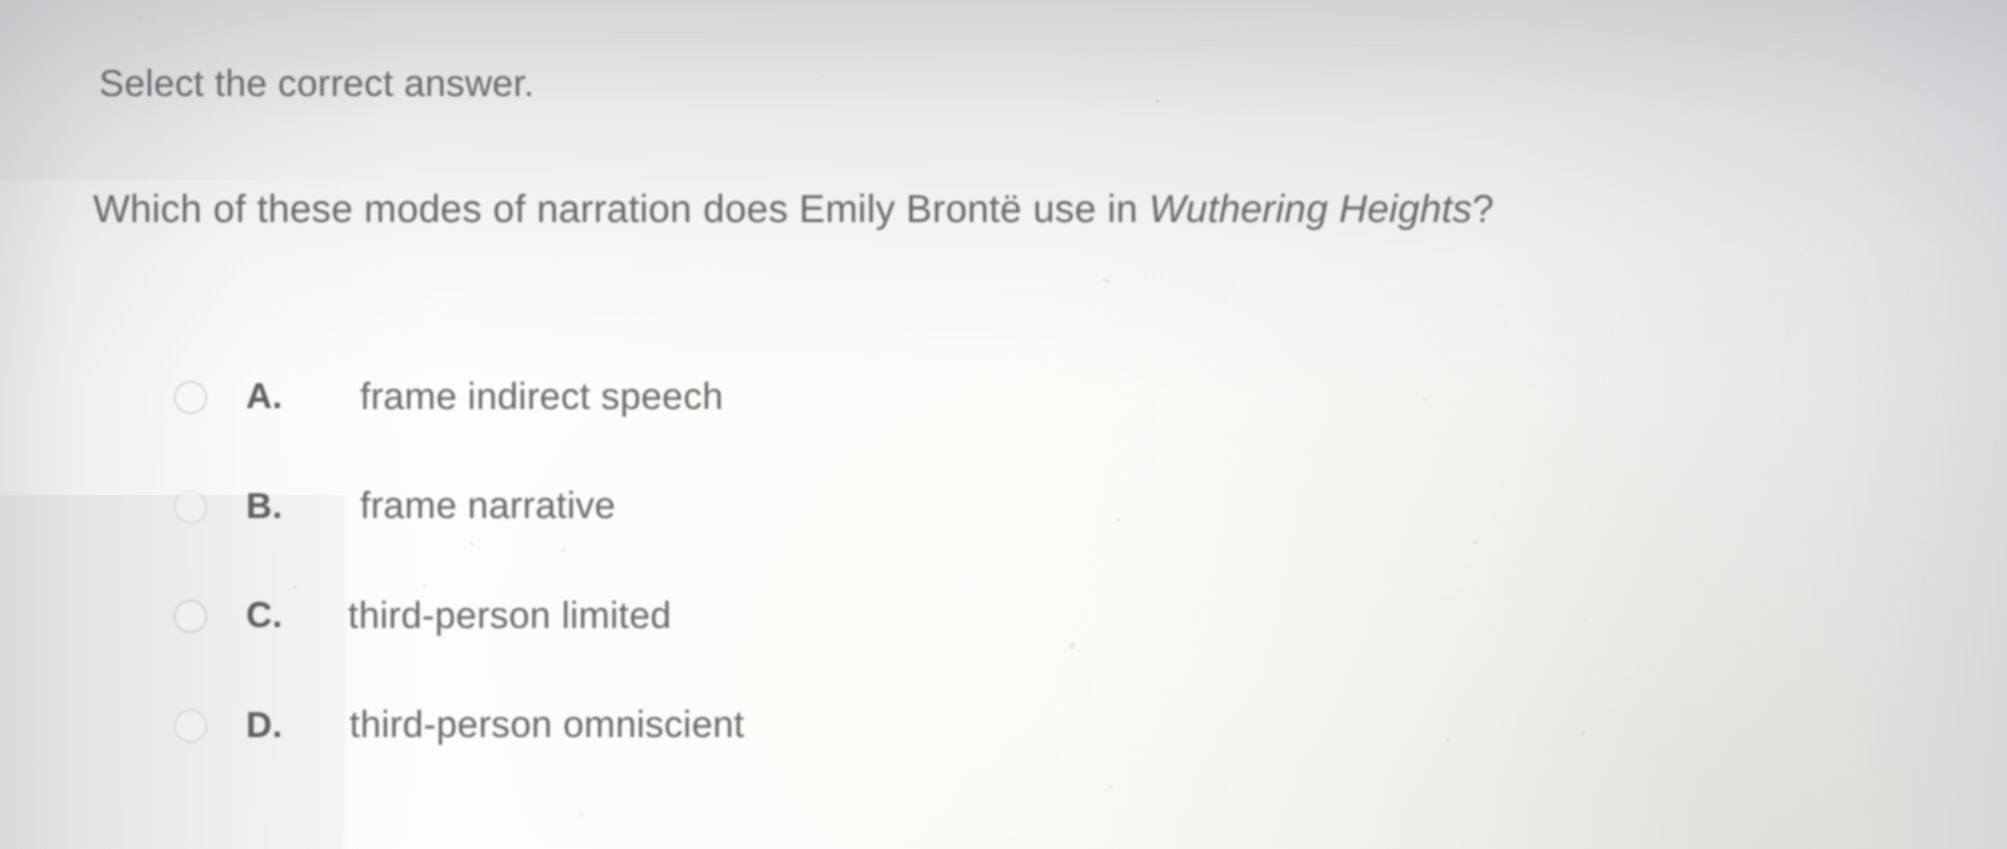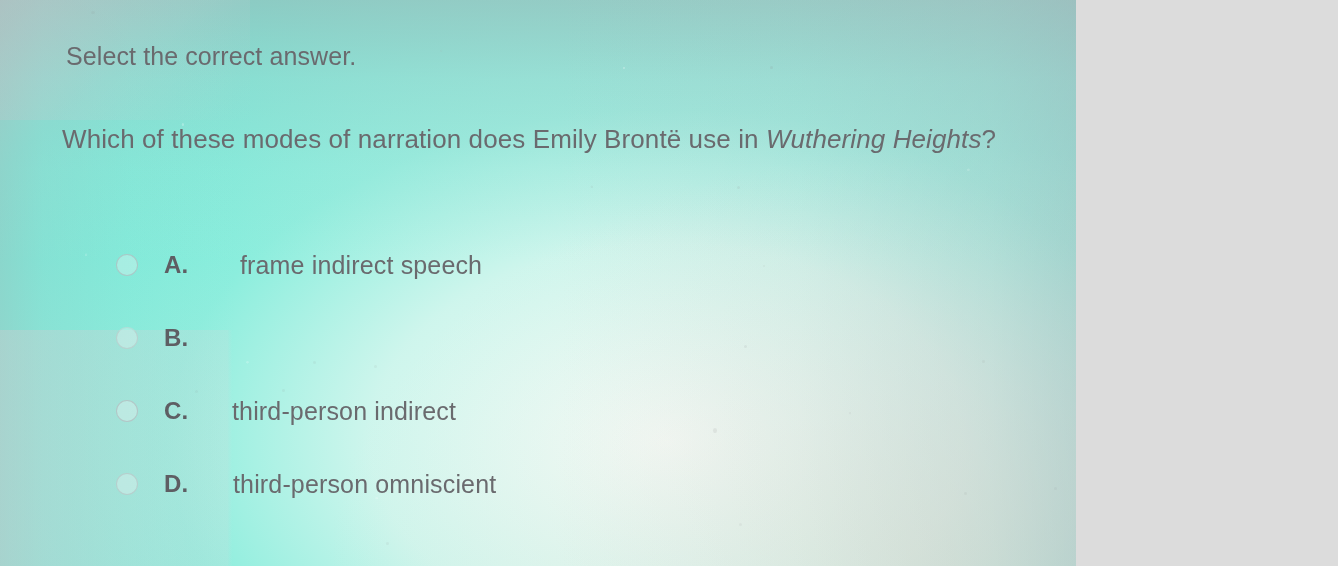--- a/index.html
+++ b/index.html
@@ -10,24 +10,24 @@
     width: 1338px;
     height: 566px;
     overflow: hidden;
     background: #dcdcdc;
     font-family: "Liberation Sans", sans-serif;
   }
 
   
   #screen {
     position: relative;
-    width: 1076px;
+    width: 1338px;
     height: 566px;
     overflow: hidden;
-    background: #5eead4;
+    background: #ffffff;
   }
 
   
   .wash {
     position: absolute;
     inset: 0;
     pointer-events: none;
   }
   .wash-center {
     background:
@@ -238,26 +238,27 @@
 
       <div class="option" data-opt="A">
         <span class="radio"></span>
         <span class="letter">A.</span>
         <span class="label">frame indirect speech</span>
       </div>
 
       <div class="option" data-opt="B">
         <span class="radio"></span>
         <span class="letter">B.</span>
+        <span class="label">frame narrative</span>
       </div>
 
       <div class="option" data-opt="C">
         <span class="radio"></span>
         <span class="letter">C.</span>
-        <span class="label">third-person indirect</span>
+        <span class="label">third-person limited</span>
       </div>
 
       <div class="option" data-opt="D">
         <span class="radio"></span>
         <span class="letter">D.</span>
         <span class="label">third-person omniscient</span>
       </div>
 
     </div>
   </div>

